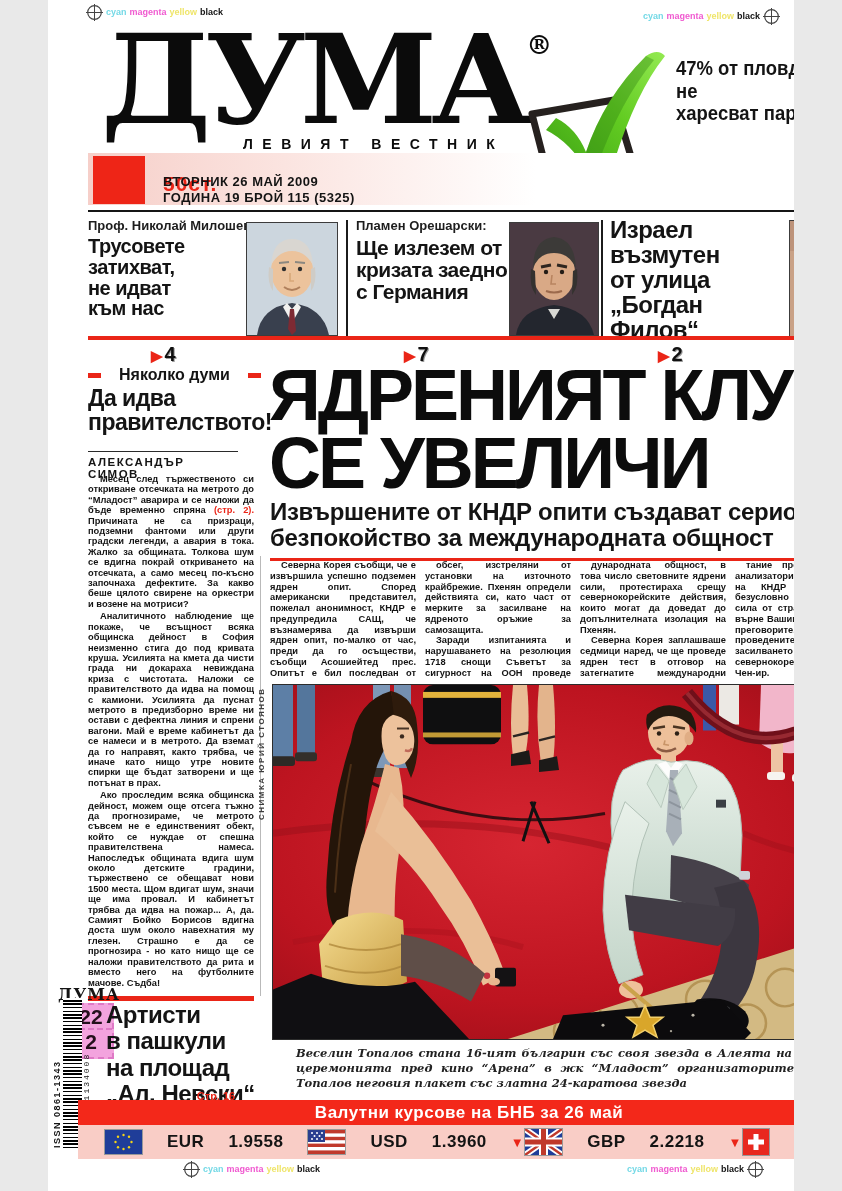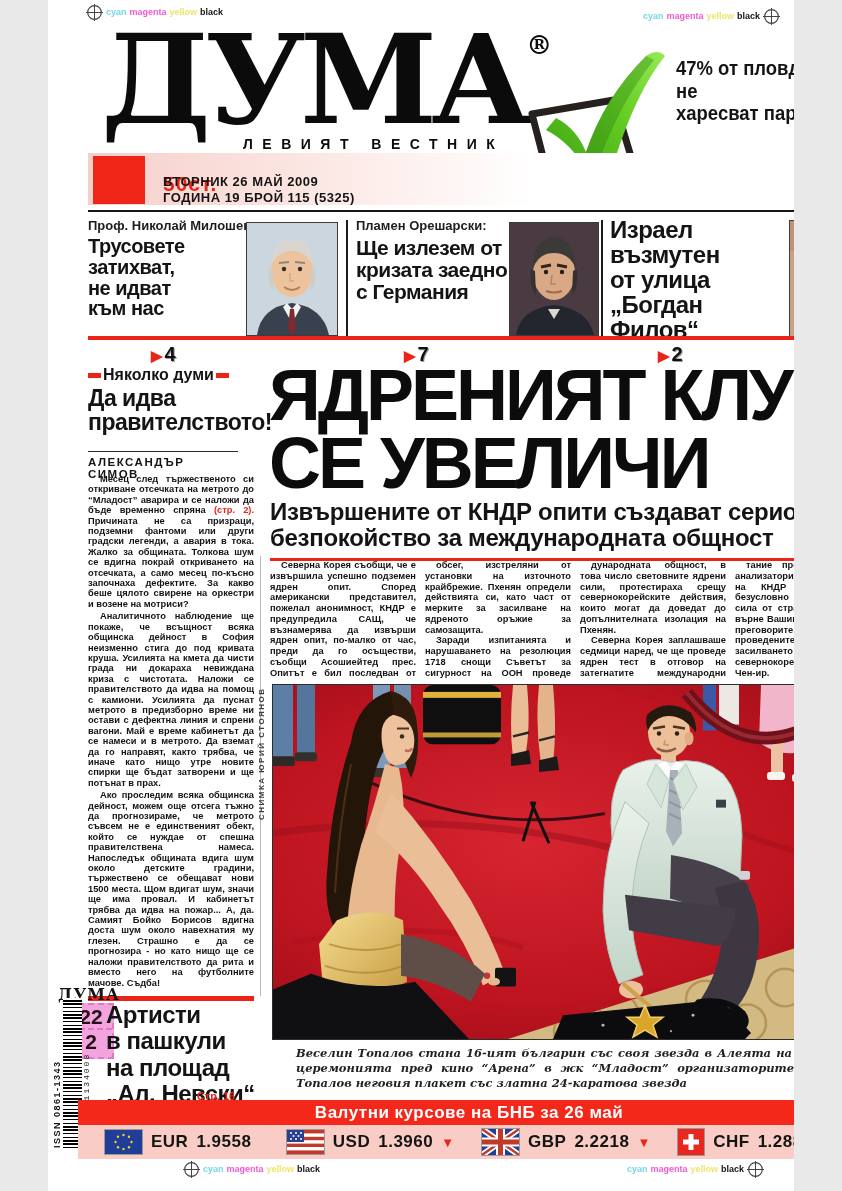--- a/index.html
+++ b/index.html
@@ -38,21 +38,21 @@
 
   
   .kicker{font-size:13px;font-weight:bold;color:#1d1d1d;}
   .tease-h{font-weight:bold;line-height:1.04;letter-spacing:-.5px;}
   .tphoto{border:1px solid #3c3c3c;}
   .vdiv{background:#1b1b1b;}
   .marker{font-size:20px;font-weight:bold;color:#101010;text-shadow:1px 1px 0 #9a9a9a;}
   .marker .tri{color:var(--red);font-size:15px;margin-right:2px;text-shadow:none;}
 
   
-  .sect{font-size:16px;font-weight:bold;display:flex;align-items:center;gap:2px;}
+  .sect{font-size:16px;font-weight:bold;display:flex;align-items:center;gap:18px;}
   .sect i{display:block;width:13px;height:5px;background:var(--red);}
   .op-h{font-size:23px;font-weight:bold;line-height:1.05;letter-spacing:-.5px;}
   .byline{font-size:11.5px;font-weight:bold;letter-spacing:1.5px;border-top:1.5px solid #2a2a2a;
           padding-top:4px;}
   .opbody{font-size:9.3px;font-weight:bold;line-height:1.12;overflow:hidden;}
   .opbody p{margin:0 0 2px;text-indent:12px;}
 
   
   .lead-h{font-size:72px;font-weight:bold;line-height:.94;letter-spacing:-3px;color:#0c0c0c;}
   .lead-sub{font-size:24px;font-weight:bold;line-height:1.1;letter-spacing:-.3px;
@@ -77,21 +77,21 @@
   .issn{font-size:9px;font-weight:bold;letter-spacing:1.5px;margin-bottom:1px;}
   .bars{height:19px;background:repeating-linear-gradient(90deg,#000 0 1px,#fff 1px 3px,#000 3px 5px,
         #fff 5px 6px,#000 6px 8px,#fff 8px 10px,#000 10px 11px,#fff 11px 14px);}
   .digits{font-family:"Liberation Mono",monospace;font-size:8px;letter-spacing:2px;}
 
   
   .curhead{background:#f3281a;color:#fff;font-size:17px;font-weight:bold;text-align:center;
            line-height:25px;letter-spacing:.5px;}
   .curbody{background:var(--pink);display:flex;align-items:center;justify-content:space-between;
            padding:0 26px;}
-  .rate{display:flex;align-items:center;gap:8px;font-size:17px;font-weight:bold;letter-spacing:.5px;}
+  .rate{display:flex;align-items:center;gap:24px;font-size:17px;font-weight:bold;letter-spacing:.5px;}
   .rate .arrow{color:var(--red);font-size:13px;}
   .flag{display:block;border:1px solid #999;}
 </style>
 </head>
 <body>
 
 <div class="page">
 
   <div class="abs pm" style="left:38px;top:4px;">
     <svg width="17" height="17" viewBox="0 0 20 20">

